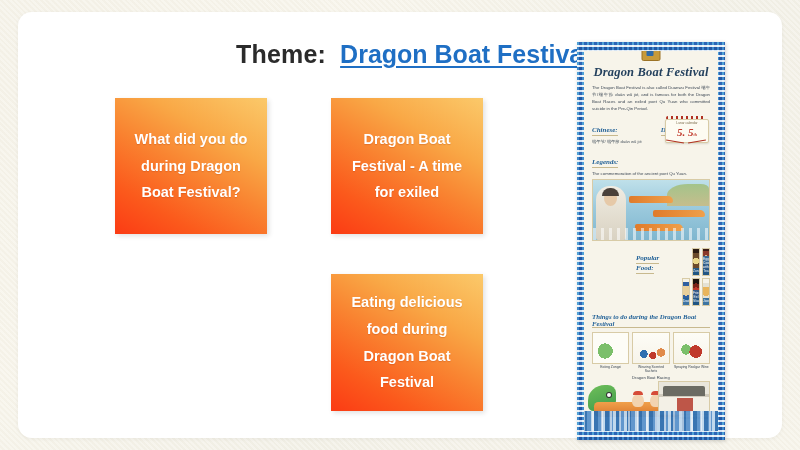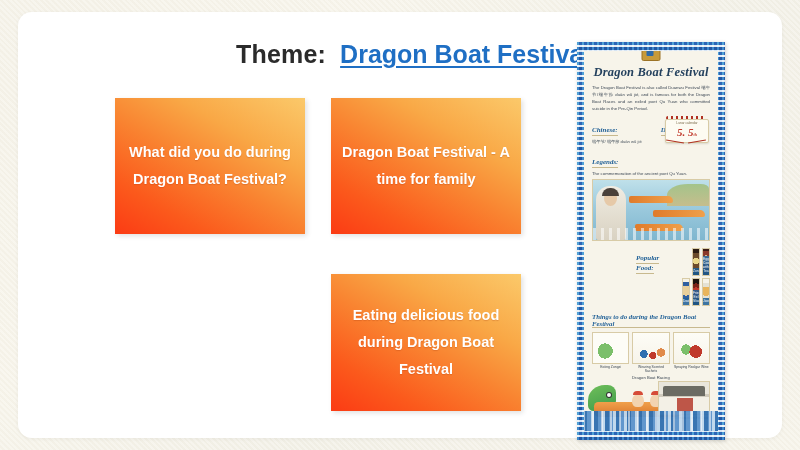--- a/index.html
+++ b/index.html
@@ -68,21 +68,21 @@
   
   .boxes {
     position: absolute;
     left: 97px;
     top: 86px;
     width: 406px;
     height: 312px;
   }
   .tbox {
     position: absolute;
-    width: 190px;
+    width: 152px;
     height: 136px;
     display: flex;
     align-items: center;
     justify-content: center;
     box-sizing: border-box;
     padding: 13px 10px;
     box-shadow: 2px 2px 5px rgba(0,0,0,0.12);
   }
   .tbox .tx {
     color: #ffffff;
@@ -444,21 +444,21 @@
   <div class="title-row">
     <span class="title-label">Theme:</span>
     <span class="title-link">Dragon Boat Festival</span>
   </div>
 
   <div class="boxes">
     <div class="tbox b1" style="background:linear-gradient(30deg,#fb3b14 0%,#fb5a1c 22%,#f98431 48%,#f9a846 70%,#fbc96a 100%);">
       <span class="tx">What did you do during Dragon Boat Festival?</span>
     </div>
     <div class="tbox b2" style="background:linear-gradient(30deg,#fb3b14 0%,#fb5a1c 22%,#f98431 48%,#f9a846 70%,#fbc96a 100%);">
-      <span class="tx">Dragon Boat Festival - A time for family</span>
+      <span class="tx">Dragon Boat Festival - A time for exiled</span>
     </div>
     <div class="tbox b4" style="background:linear-gradient(30deg,#fb3b14 0%,#fb5a1c 22%,#f98431 48%,#f9a846 70%,#fbc96a 100%);">
       <span class="tx">Eating delicious food during Dragon Boat Festival</span>
     </div>
   </div>
 
   <div class="poster">
     <div class="poster-border"></div>
     <div class="poster-inner">
       <div class="medallion"></div>

